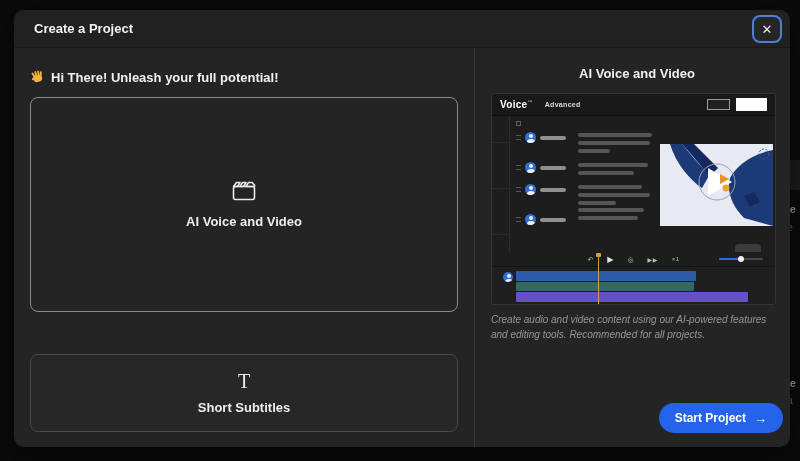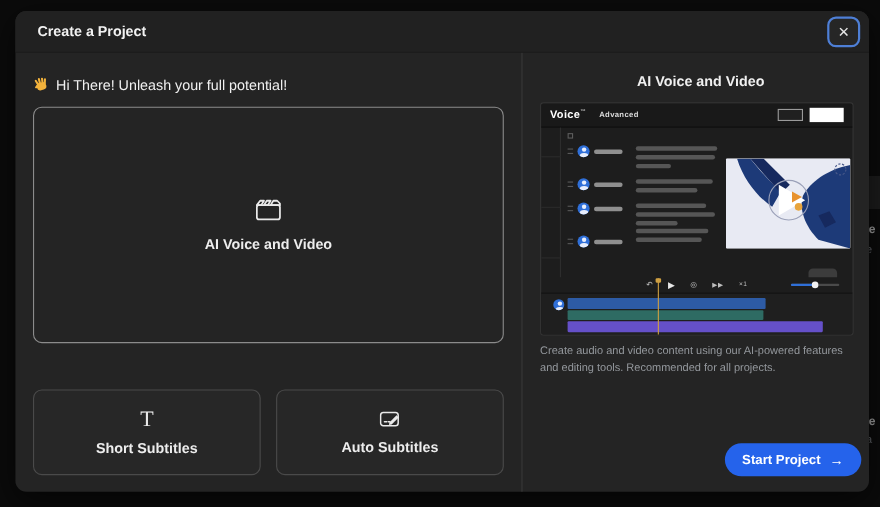--- a/index.html
+++ b/index.html
@@ -19,21 +19,21 @@
                   border-radius:10px 10px 0 0; display:flex; align-items:center; padding:16px 20px; position:relative; }
   .modal-title { font-size:13px; font-weight:bold; color:#f2f2f2; }
   .close-btn { position:absolute; right:8px; top:5px; width:30px; height:28px; border-radius:8px;
                border:2px solid #4e7fd6; background:#262626; color:#e8e8e8; font-size:13px;
                display:flex; align-items:center; justify-content:center; cursor:pointer; }
 
   .modal-body { flex:1; display:flex; min-height:0; }
 
   
   .left-panel { width:461px; flex:0 0 461px; border-right:1px solid #383838; padding:14px 16px; position:relative; }
-  .greeting { display:flex; align-items:center; gap:6px; font-size:13px; font-weight:normal; color:#f0f0f0; margin-top:8px; }
+  .greeting { display:flex; align-items:center; gap:6px; font-size:13px; font-weight:bold; color:#f0f0f0; margin-top:8px; }
   .primary-card { margin-top:12px; height:215px; border:1px solid #8b8b8b; border-radius:8px;
                   display:flex; flex-direction:column; align-items:center; justify-content:center; gap:13px; cursor:pointer; }
   .card-label { font-size:13px; font-weight:bold; color:#ededed; }
   .secondary-row { display:flex; gap:14px; margin-top:42px; }
   .secondary-card { flex:1; height:78px; border:1px solid #4a4a4a; border-radius:8px; background:#272727;
                     display:flex; flex-direction:column; align-items:center; justify-content:center; gap:9px; cursor:pointer; }
   .t-glyph { font-family:"Liberation Serif", serif; font-size:20px; color:#e9e9e9; line-height:1; }
 
   
   .right-panel { flex:1; padding:14px 16px; position:relative; display:flex; flex-direction:column; }
@@ -75,21 +75,21 @@
   .tb-tab { position:absolute; right:14px; top:-8px; width:26px; height:8px; background:#3c3c3c; border-radius:4px 4px 0 0; }
   .tb-slider { position:absolute; right:12px; top:6px; width:44px; height:2px; background:#4a4a4a; border-radius:1px; }
   .tb-slider .fill { position:absolute; left:0; top:0; height:2px; width:22px; background:#2f6fd8; border-radius:1px; }
   .tb-slider .knob { position:absolute; left:19px; top:-2px; width:6px; height:6px; border-radius:50%; background:#f2f2f2; }
 
   .pv-timeline { position:relative; height:40px; border-top:1px solid #121212; background:#1f1f1f; }
   .track { position:absolute; border-radius:1px; }
   .playhead { position:absolute; width:1px; background:#cfa042; z-index:3; }
   .playhead::before { content:""; position:absolute; left:-2px; top:0; width:5px; height:4px; background:#cfa042; border-radius:1px; }
 
-  .description { margin-top:8px; width:292px; font-size:10px; line-height:1.45; color:#94989d; }
+  .description { margin-top:8px; width:292px; font-size:10px; line-height:1.45; color:#94989d;font-style:italic; }
 
   .start-btn { position:absolute; right:16px; bottom:14px; height:30px; padding:0 16px; border:none; border-radius:16px;
                background:#2563eb; color:#fff; font-weight:bold; font-size:12px; display:flex; align-items:center; gap:8px;
                font-family:"Liberation Sans", sans-serif; cursor:pointer; }
   .start-arrow { font-size:13px; }
 </style>
 </head>
 <body>
 
 <div class="bg-thumb"></div>
@@ -136,30 +136,20 @@
           </svg>
         </span>
         <span class="card-label">AI Voice and Video</span>
       </div>
 
       <div class="secondary-row">
         <div class="secondary-card">
           <span class="t-glyph">T</span>
           <span class="card-label">Short Subtitles</span>
         </div>
-        <div class="secondary-card">
-          <span style="display:inline-flex;">
-            <svg width="19" height="17" viewBox="0 0 19 17" fill="none" stroke="#e9e9e9" stroke-width="1.4" stroke-linecap="round">
-              <rect x="1" y="2" width="16" height="12" rx="2.5"></rect>
-              <path d="M4.5 10.5 h2 M8 10.5 h1.5"></path>
-              <path d="M9 11 L15.5 4.5 L17.5 6.5 L11 13 L8.6 13.4 Z" fill="#e9e9e9" stroke="none"></path>
-            </svg>
-          </span>
-          <span class="card-label">Auto Subtitles</span>
-        </div>
       </div>
     </div>
 
     <div class="right-panel">
       <div class="right-title">AI Voice and Video</div>
 
       <div class="preview">
         <div class="pv-header">
           <span class="pv-logo"><span>Voice</span><sup>™</sup></span>
           <span class="pv-mode">Advanced</span>

